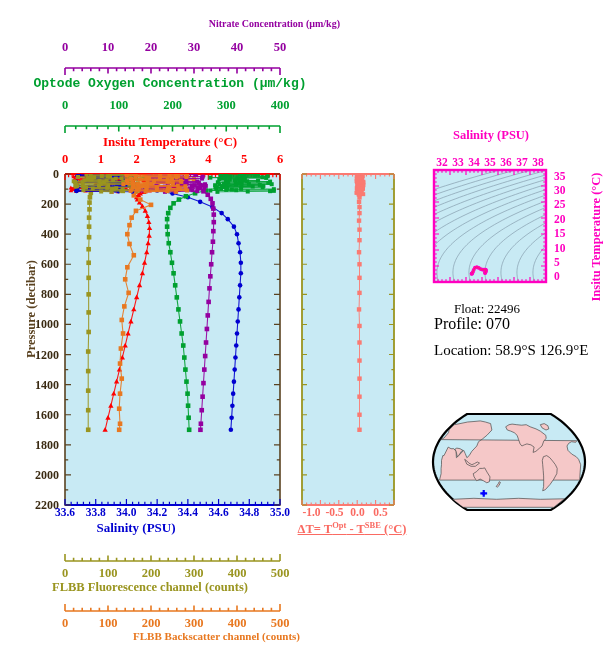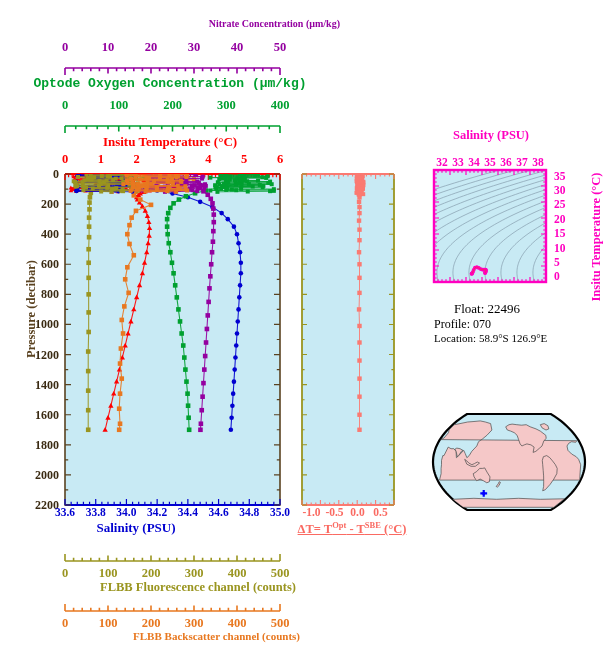--- a/index.html
+++ b/index.html
@@ -691,21 +691,21 @@
       </g>
     <g id="flu-ticklbls" font-family="Liberation Serif, serif" font-size="12.5" font-weight="bold" fill="#9a9520" text-anchor="middle">
         <text x="65" y="26">0</text>
         <text x="108" y="26">100</text>
         <text x="151" y="26">200</text>
         <text x="194" y="26">300</text>
         <text x="237" y="26">400</text>
         <text x="280" y="26">500</text>
       </g>
   </svg>
-  <div class="ttl abs axlabel" style="left:0;top:29px;width:300px;text-align:center;color:#9a9520;font-size:12.5px;margin-left:48px;">FLBB Fluorescence channel (counts)</div>
+  <div class="ttl abs axlabel" style="left:0;top:29px;width:300px;text-align:center;color:#9a9520;font-size:12.5px;">FLBB Fluorescence channel (counts)</div>
 </div>
 
 <div class="abs" style="left:0;top:601px;width:340px;">
   <svg class="abs" width="340" height="40" style="left:0;top:0;">
     <g id="bks-axis" stroke="#e87820" stroke-width="1.6" fill="none">
         <path d="M65,10 L280,10 M65,10 L65,3 M280,10 L280,3 M65,10 L65,4.3999999999999995 M73.6,10 L73.6,6.85 M82.2,10 L82.2,6.85 M90.8,10 L90.8,6.85 M99.4,10 L99.4,6.85 M108,10 L108,4.3999999999999995 M116.6,10 L116.6,6.85 M125.2,10 L125.2,6.85 M133.8,10 L133.8,6.85 M142.4,10 L142.4,6.85 M151,10 L151,4.3999999999999995 M159.6,10 L159.6,6.85 M168.2,10 L168.2,6.85 M176.8,10 L176.8,6.85 M185.4,10 L185.4,6.85 M194,10 L194,4.3999999999999995 M202.6,10 L202.6,6.85 M211.2,10 L211.2,6.85 M219.8,10 L219.8,6.85 M228.4,10 L228.4,6.85 M237,10 L237,4.3999999999999995 M245.6,10 L245.6,6.85 M254.2,10 L254.2,6.85 M262.8,10 L262.8,6.85 M271.4,10 L271.4,6.85 M280,10 L280,4.3999999999999995"></path>
       </g>
     <g id="bks-ticklbls" font-family="Liberation Serif, serif" font-size="12.5" font-weight="bold" fill="#e87820" text-anchor="middle">
         <text x="65" y="26">0</text>
         <text x="108" y="26">100</text>
@@ -918,22 +918,22 @@
         <path d="M47.76,131.67 L47.60,131.82 L48.08,131.38 L48.72,130.24 L49.68,127.94 L50.96,125.64 L52.88,125.07 L54.80,125.93 L56.72,127.08 L58.64,127.65 L59.92,127.65 L60.88,127.65 L61.52,127.65 L61.84,127.94 L61.84,128.51 L61.68,129.37 L61.52,130.24 L61.20,130.81 L61.04,131.10" stroke="#ff3030" stroke-width="0.9" fill="none" opacity="0.7"></path>
       </g>
     </g>
 </svg>
 <div class="abs" style="left:520px;top:228px;width:150px;transform:rotate(-90deg);text-align:center;">
   <span class="ttl axlabel" style="color:#ff00c0;font-size:12.5px;">Insitu Temperature (°C)</span>
 </div>
 
 <div class="abs" style="left:434px;top:302px;">
   <div style="font-size:13px;color:#000;line-height:14.5px;margin-left:20px;">Float:  22496</div>
-  <div style="font-size:12px;color:#000;line-height:14.5px;">Profile:  070</div>
-  <div style="font-size:11px;color:#000;line-height:14.5px;">Location:  58.9°S  126.9°E</div>
+  <div style="font-size:16px;color:#000;line-height:14.5px;">Profile:  070</div>
+  <div style="font-size:15px;color:#000;line-height:14.5px;margin-top:12px;">Location:  58.9°S  126.9°E</div>
 </div>
 
 <svg class="abs" width="170" height="115" style="left:424px;top:405px;" viewBox="0 0 170 115">
   <defs>
     <clipPath id="globeclip">
         <path id="globepath2" d="M43.1,9.0 L39.4,11.4 L35.9,13.8 L32.8,16.2 L29.9,18.6 L27.3,21.0 L24.8,23.4 L22.6,25.8 L20.5,28.2 L18.6,30.6 L16.9,33.0 L15.4,35.4 L14.1,37.8 L12.9,40.2 L11.8,42.6 L11.0,45.0 L10.3,47.4 L9.7,49.8 L9.3,52.2 L9.1,54.6 L9.0,57.0 L9.1,59.4 L9.3,61.8 L9.7,64.2 L10.3,66.6 L11.0,69.0 L11.8,71.4 L12.9,73.8 L14.1,76.2 L15.4,78.6 L16.9,81.0 L18.6,83.4 L20.5,85.8 L22.6,88.2 L24.8,90.6 L27.3,93.0 L29.9,95.4 L32.8,97.8 L35.9,100.2 L39.4,102.6 L43.1,105.0 L126.9,105.0 L130.6,102.6 L134.1,100.2 L137.2,97.8 L140.1,95.4 L142.7,93.0 L145.2,90.6 L147.4,88.2 L149.5,85.8 L151.4,83.4 L153.1,81.0 L154.6,78.6 L155.9,76.2 L157.1,73.8 L158.2,71.4 L159.0,69.0 L159.7,66.6 L160.3,64.2 L160.7,61.8 L160.9,59.4 L161.0,57.0 L160.9,54.6 L160.7,52.2 L160.3,49.8 L159.7,47.4 L159.0,45.0 L158.2,42.6 L157.1,40.2 L155.9,37.8 L154.6,35.4 L153.1,33.0 L151.4,30.6 L149.5,28.2 L147.4,25.8 L145.2,23.4 L142.7,21.0 L140.1,18.6 L137.2,16.2 L134.1,13.8 L130.6,11.4 L126.9,9.0 Z"></path>
       </clipPath>
   </defs>
   <path id="globe-ocean" d="M43.1,9.0 L39.4,11.4 L35.9,13.8 L32.8,16.2 L29.9,18.6 L27.3,21.0 L24.8,23.4 L22.6,25.8 L20.5,28.2 L18.6,30.6 L16.9,33.0 L15.4,35.4 L14.1,37.8 L12.9,40.2 L11.8,42.6 L11.0,45.0 L10.3,47.4 L9.7,49.8 L9.3,52.2 L9.1,54.6 L9.0,57.0 L9.1,59.4 L9.3,61.8 L9.7,64.2 L10.3,66.6 L11.0,69.0 L11.8,71.4 L12.9,73.8 L14.1,76.2 L15.4,78.6 L16.9,81.0 L18.6,83.4 L20.5,85.8 L22.6,88.2 L24.8,90.6 L27.3,93.0 L29.9,95.4 L32.8,97.8 L35.9,100.2 L39.4,102.6 L43.1,105.0 L126.9,105.0 L130.6,102.6 L134.1,100.2 L137.2,97.8 L140.1,95.4 L142.7,93.0 L145.2,90.6 L147.4,88.2 L149.5,85.8 L151.4,83.4 L153.1,81.0 L154.6,78.6 L155.9,76.2 L157.1,73.8 L158.2,71.4 L159.0,69.0 L159.7,66.6 L160.3,64.2 L160.7,61.8 L160.9,59.4 L161.0,57.0 L160.9,54.6 L160.7,52.2 L160.3,49.8 L159.7,47.4 L159.0,45.0 L158.2,42.6 L157.1,40.2 L155.9,37.8 L154.6,35.4 L153.1,33.0 L151.4,30.6 L149.5,28.2 L147.4,25.8 L145.2,23.4 L142.7,21.0 L140.1,18.6 L137.2,16.2 L134.1,13.8 L130.6,11.4 L126.9,9.0 Z" fill="#c8eaf4" stroke="#000" stroke-width="2.2"></path>
   <g id="map-land" clip-path="url(#globeclip)" fill="#f5c8c8" stroke="#4a4a4a" stroke-width="0.7">

